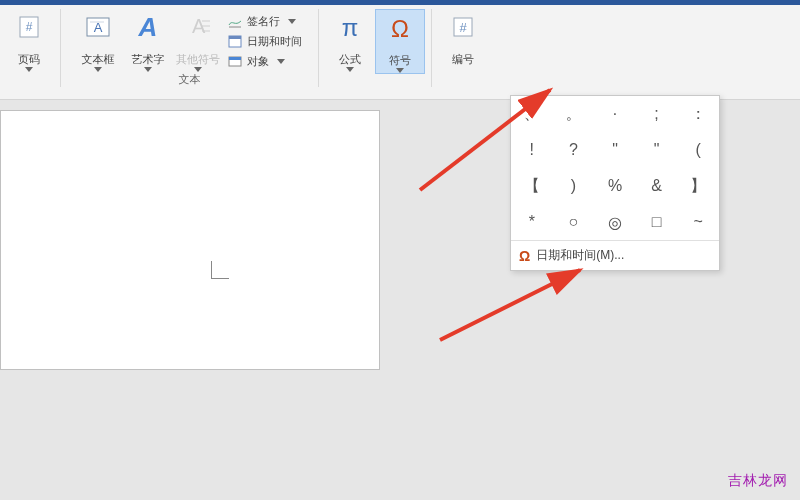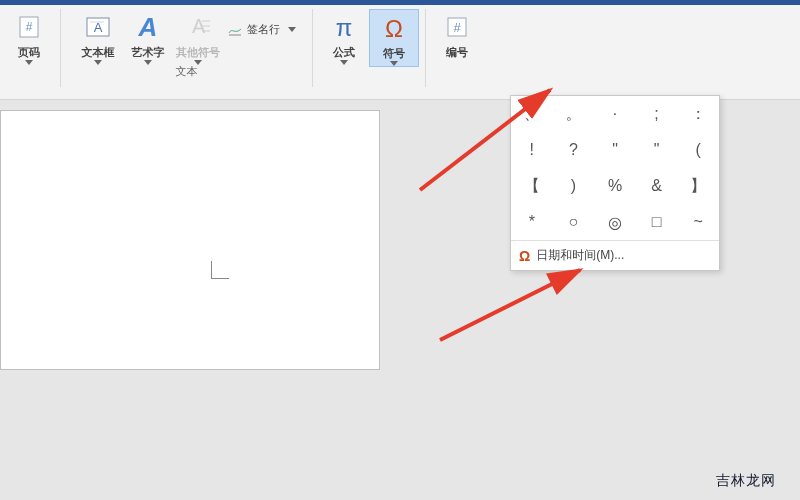--- a/index.html
+++ b/index.html
@@ -1,39 +1,39 @@
 <!DOCTYPE html>
 <html><head>
 <meta charset="utf-8">
 <style>
   * { box-sizing: border-box; margin: 0; padding: 0; font-family: "Microsoft YaHei", sans-serif; }
   body { background: #e6e6e6; width: 800px; height: 500px; overflow: hidden; position: relative; }
   .topbar { height: 5px; background: #2b579a; }
   .ribbon { background: #f3f3f3; border-bottom: 1px solid #d4d4d4; height: 95px; display: flex; align-items: flex-start; padding: 4px 0 0 4px; position: relative; }
   .group { display: flex; flex-direction: column; align-items: center; padding: 0 6px; height: 90px; position: relative; }
   .group-row { display: flex; align-items: flex-start; }
-  .group-label { font-size: 11px; color: #666; position: absolute; bottom: 20px; left: 0; right: 0; text-align: center; }
+  .group-label { font-size: 11px; color: #666; position: absolute; bottom: 12px; left: 0; right: 0; text-align: center; }
   .sep { width: 1px; background: #d9d9d9; height: 78px; margin: 0 6px; }
   .big-btn { display: flex; flex-direction: column; align-items: center; width: 50px; padding: 2px 2px 0 2px; cursor: pointer; }
   .big-btn .ico { width: 32px; height: 32px; display: flex; align-items: center; justify-content: center; }
-  .big-btn .lbl { font-size: 11px; color: #444; text-align: left; margin-top: 2px; white-space: nowrap; font-weight: bold; }
+  .big-btn .lbl { font-size: 11px; color: #444; text-align: left; margin-top: 9px; white-space: nowrap; }
   .big-btn.disabled .lbl { color: #b8b8b8; }
   .small-list { display: flex; flex-direction: column; justify-content: flex-start; padding-top: 2px; }
-  .small-item { display: flex; align-items: center; gap: 4px; height: 20px; padding: 0 4px; cursor: pointer; font-size: 11px; color: #444; margin-top: 8px; }
+  .small-item { display: flex; align-items: center; gap: 4px; height: 20px; padding: 0 4px; cursor: pointer; font-size: 11px; color: #444; }
   .small-item .sico { width: 16px; height: 16px; display:flex; align-items:center; justify-content:center; }
   .active-btn { background: #c9e0f7; border: 1px solid #9ac3ee; }
   .doc-area { position: absolute; left: 0; top: 110px; width: 380px; height: 260px; background: #fff; border: 1px solid #c0c0c0; }
   .caret { position: absolute; left: 210px; top: 150px; width: 18px; height: 18px; border-left: 1px solid #888; border-bottom: 1px solid #888; }
   .symbol-panel { position: absolute; left: 510px; top: 95px; width: 210px; background: #fff; border: 1px solid #c8c8c8; box-shadow: 2px 2px 6px rgba(0,0,0,.15); }
   .sym-grid { display: grid; grid-template-columns: repeat(5, 1fr); }
   .sym-cell { height: 36px; display: flex; align-items: center; justify-content: center; font-size: 16px; color: #555; cursor: pointer; }
   .more-row { border-top: 1px solid #e0e0e0; display: flex; align-items: center; gap: 6px; padding: 6px 8px; font-size: 12px; color: #444; cursor: pointer; }
   .omega-small { color: #c84b19; font-size: 14px; font-weight: bold; }
   .arrow { position: absolute; pointer-events: none; }
-  .watermark { position: absolute; right: 24px; bottom: 10px; font-size: 14px; color: #0f172a; font-weight: 500; letter-spacing: 1px; }
+  .watermark { position: absolute; right: 12px; bottom: 10px; font-size: 14px; color: #a21caf; font-weight: 500; letter-spacing: 1px; }
   svg { display:block; }
   .chev { width:0; height:0; border-left:4px solid transparent; border-right:4px solid transparent; border-top:5px solid #666; }
 </style>
 </head>
 <body>
 
 <div class="topbar"></div>
 
 <div class="ribbon">
 
@@ -90,20 +90,39 @@
 
       <div class="small-list">
         <div class="small-item">
           <span class="sico">
               <svg width="16" height="16">
                 <path d="M2 12 C5 6 8 14 14 8" stroke="#5a8" fill="none"></path>
                 <line x1="2" y1="14" x2="14" y2="14" stroke="#888"></line>
               </svg>
             </span>
           <span>签名行</span>
+          <span class="chev" style="margin-left:4px"></span>
+        </div>
+        <div class="small-item">
+          <span class="sico">
+              <svg width="16" height="16">
+                <rect x="2" y="3" width="12" height="11" fill="#fff" stroke="#6a8ac0"></rect>
+                <rect x="2" y="3" width="12" height="3" fill="#6a8ac0"></rect>
+              </svg>
+            </span>
+          <span>日期和时间</span>
+        </div>
+        <div class="small-item">
+          <span class="sico">
+              <svg width="16" height="16">
+                <rect x="2" y="4" width="12" height="9" fill="#fff" stroke="#888"></rect>
+                <rect x="2" y="4" width="12" height="3" fill="#4a86d6"></rect>
+              </svg>
+            </span>
+          <span>对象</span>
           <span class="chev" style="margin-left:4px"></span>
         </div>
       </div>
     </div>
     <div class="group-label">文本</div>
   </div>
 
   <div class="sep"></div>
 
   <div class="big-btn">

